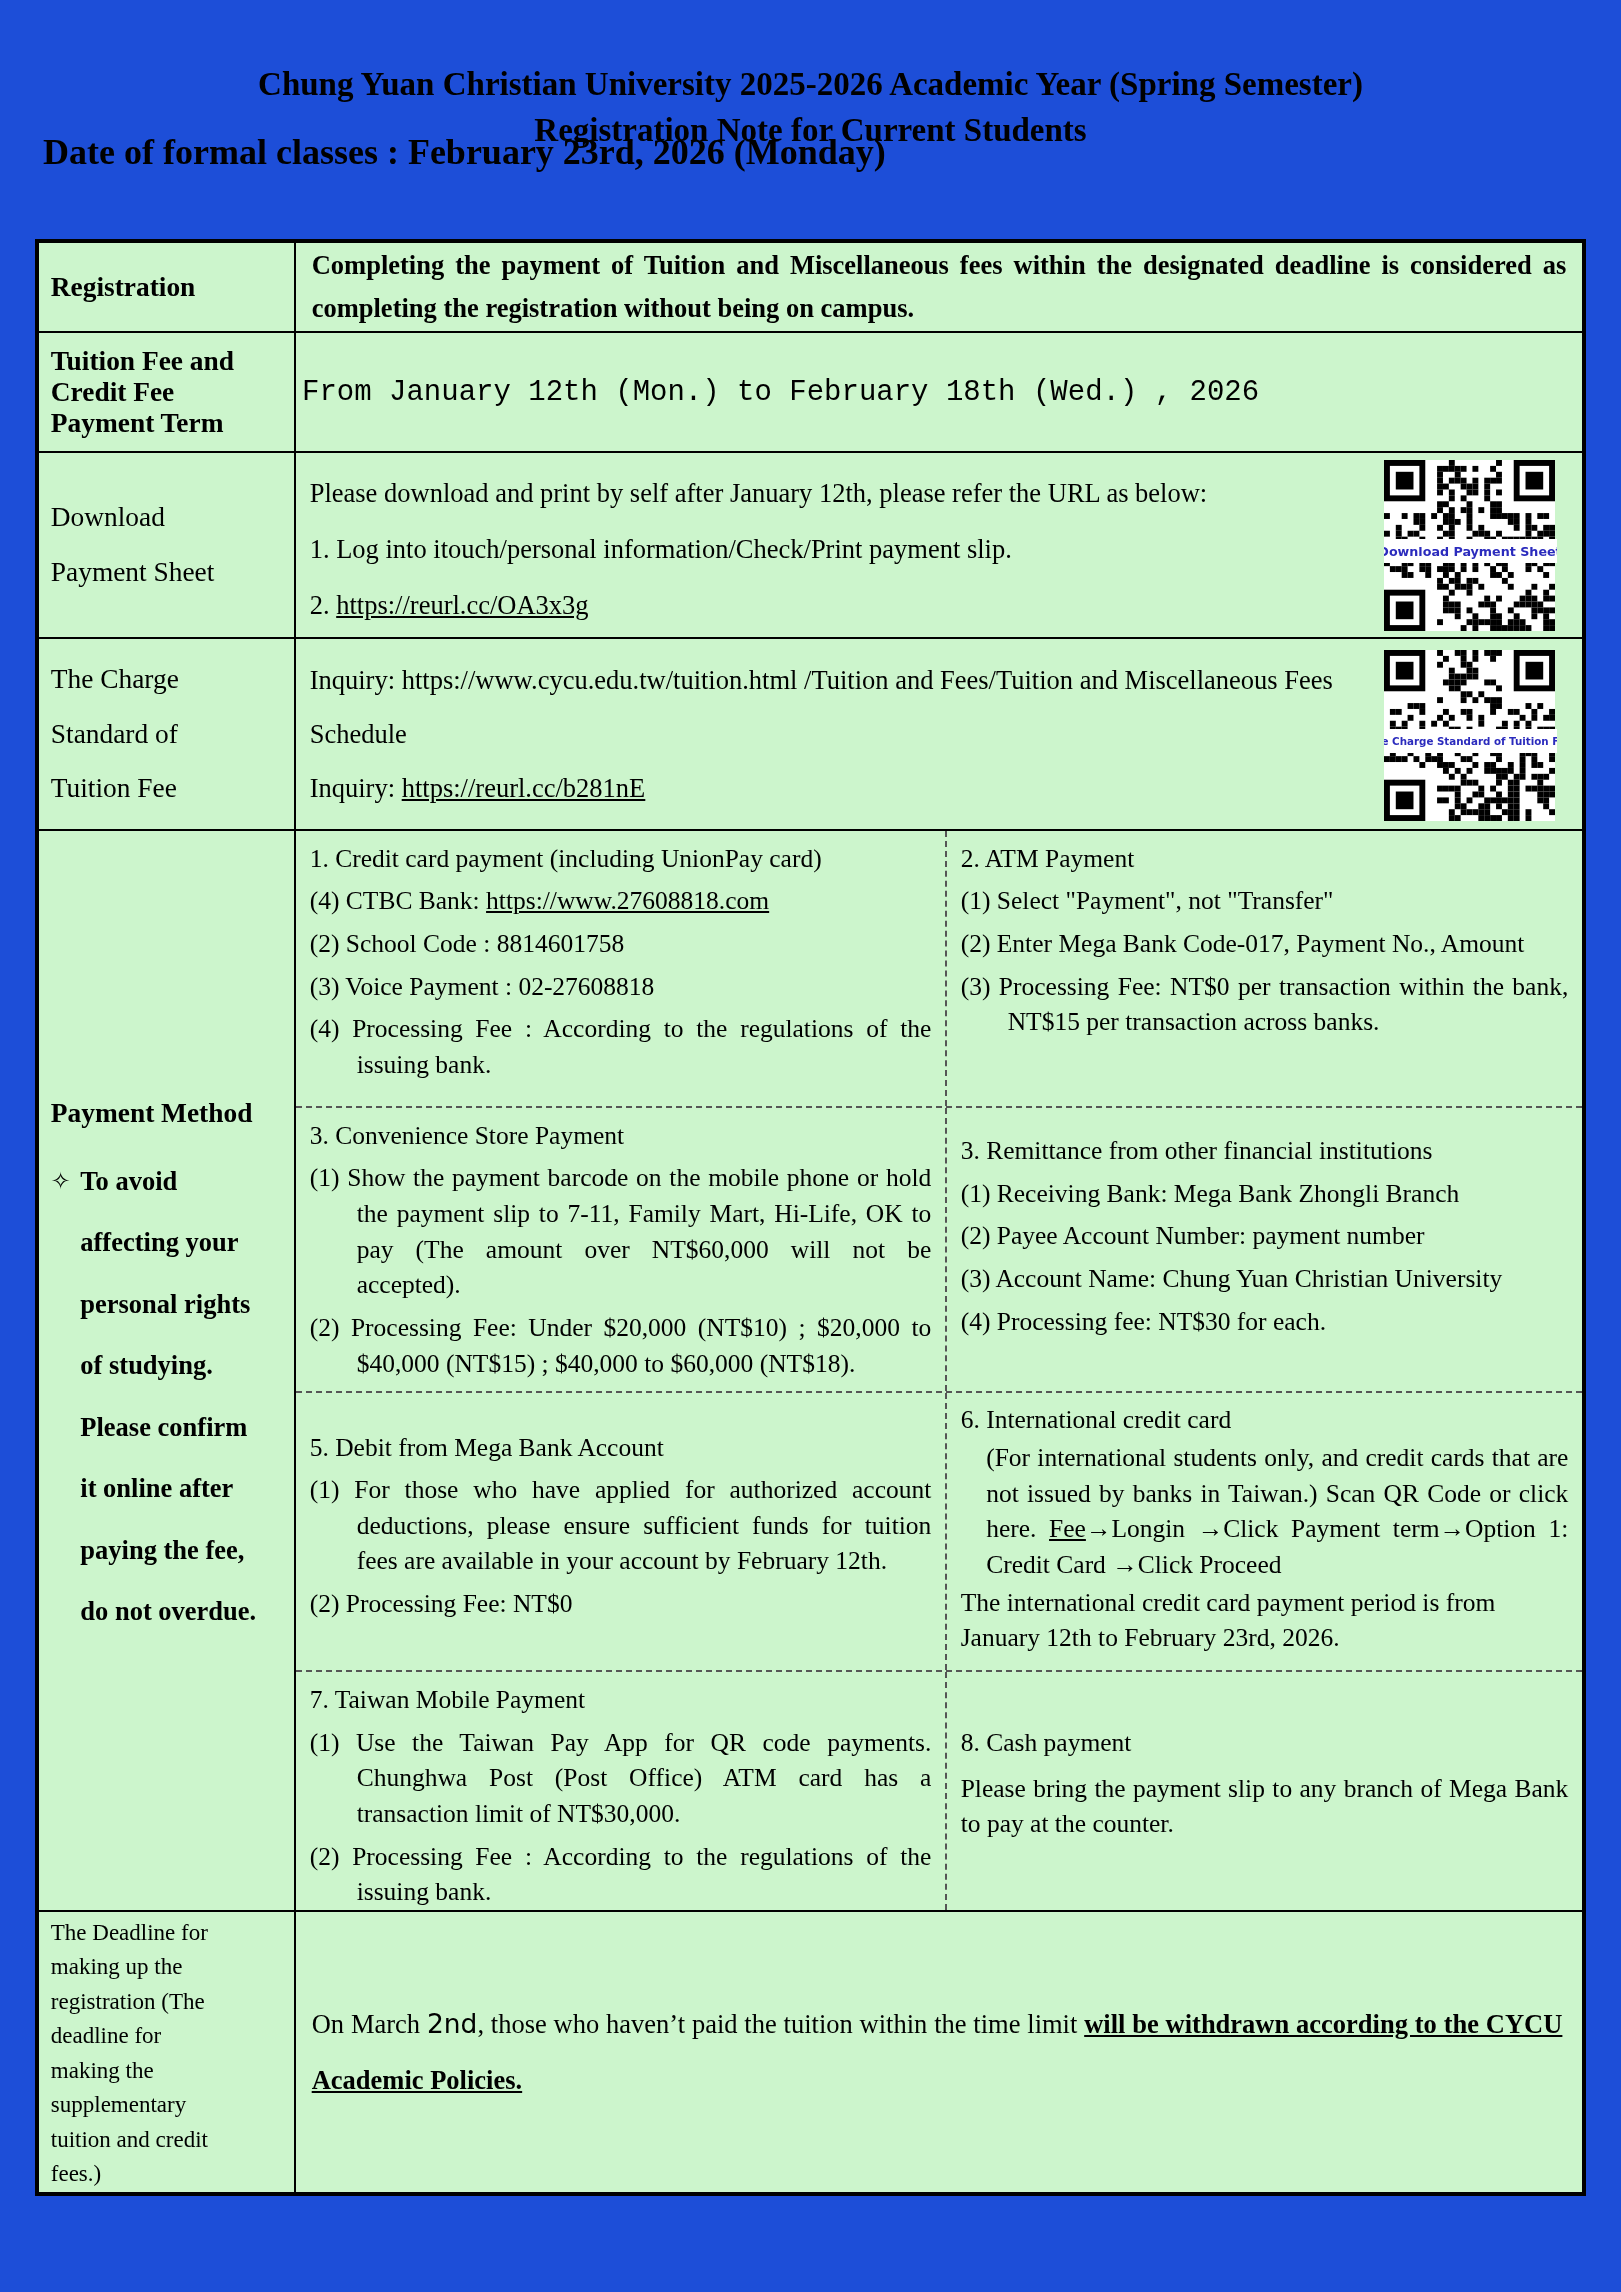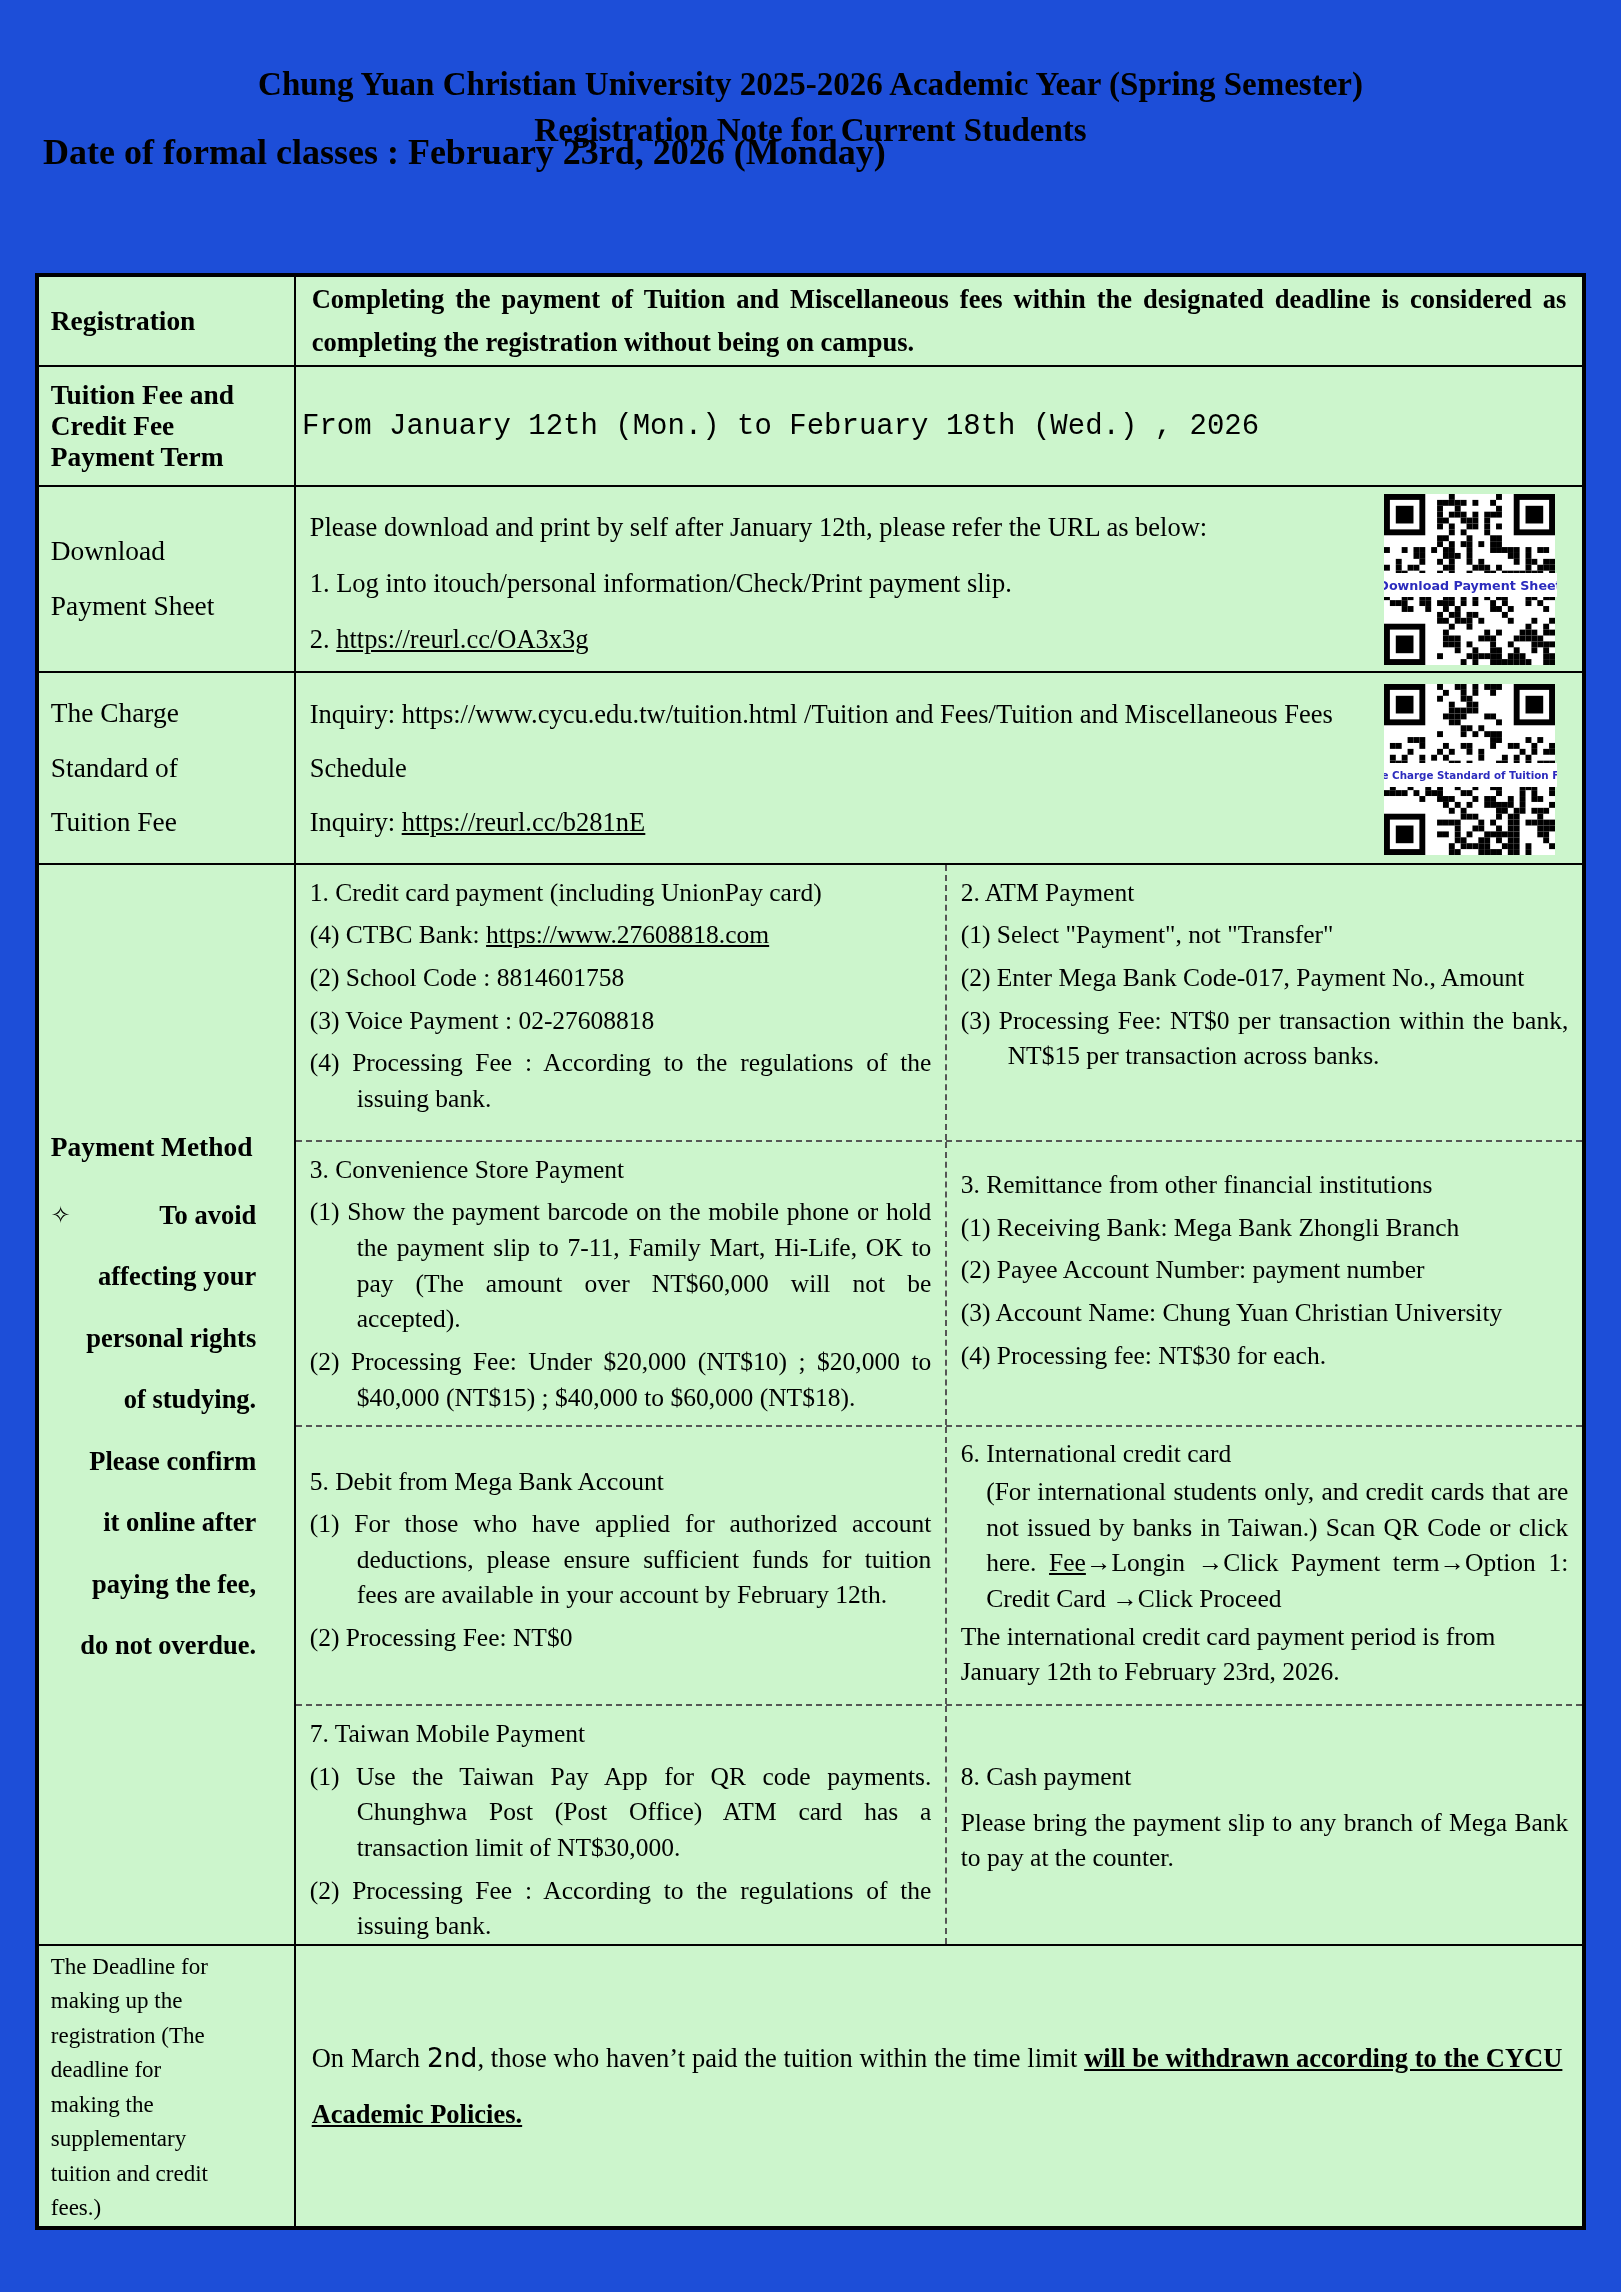--- a/index.html
+++ b/index.html
@@ -14,21 +14,20 @@
     text-align:center; font-weight:bold; font-size:33px; line-height:46px;
   }
   .date-line {
     position:absolute; top:131px; left:43px;
     font-weight:bold; font-size:36px;
   }
   .reg-table {
     position:absolute; left:35px; top:239px; width:1551px;
     border:4.9px solid #000; display:flex; flex-direction:column;
     background:#ccf5cc;
-    margin-top:34px;
   }
   .t-row { display:flex; width:100%; }
   .t-row + .t-row { border-top:2.9px solid #000; }
   .label-cell {
     width:257px; flex:0 0 257px; border-right:2.9px solid #000;
     display:flex; flex-direction:column; justify-content:center;
     padding:9.8px 11.8px; font-size:27.4px;
   }
   .label-text { white-space:pre-line; }
   .bold { font-weight:bold; }
@@ -84,21 +83,21 @@
   .pm-note6 { padding-left:25.5px; text-align:justify; margin-top:2px; }
   .pm-foot6 { margin-top:2px; }
   .pm-cash-body { margin-top:9.8px; text-align:justify; }
   .cash-pad { padding-top:51px; }
 
   .pm-label-cell .pm-label { margin-bottom:21.6px;font-weight:bold; }
   .pm-note { display:flex; gap:9.8px; font-weight:bold; line-height:2.32; font-size:26.5px; }
   .pm-note .bullet {
     font-weight:normal; font-family:"DejaVu Sans",sans-serif; font-size:23.5px; line-height:2.6;
   }
-  .pm-note-text { white-space:pre-line;text-align:right; }
+  .pm-note-text { white-space:pre-line; }
 
   .row-deadline .label-cell { justify-content:center; padding-top:13.7px; font-size:23px; }
   .row-deadline .label-text { line-height:1.5; }
   .row-deadline .content-cell { display:flex; align-items:center; }
   .deadline-text {
     padding:0 19.6px 0 15.7px; font-size:26.5px; line-height:2.1; text-align:justify;
   }
   .numeric-alt { font-family:"DejaVu Sans",sans-serif; font-size:26.5px; }
   .bold-underline { font-weight:bold; text-decoration:underline; }
 </style>

